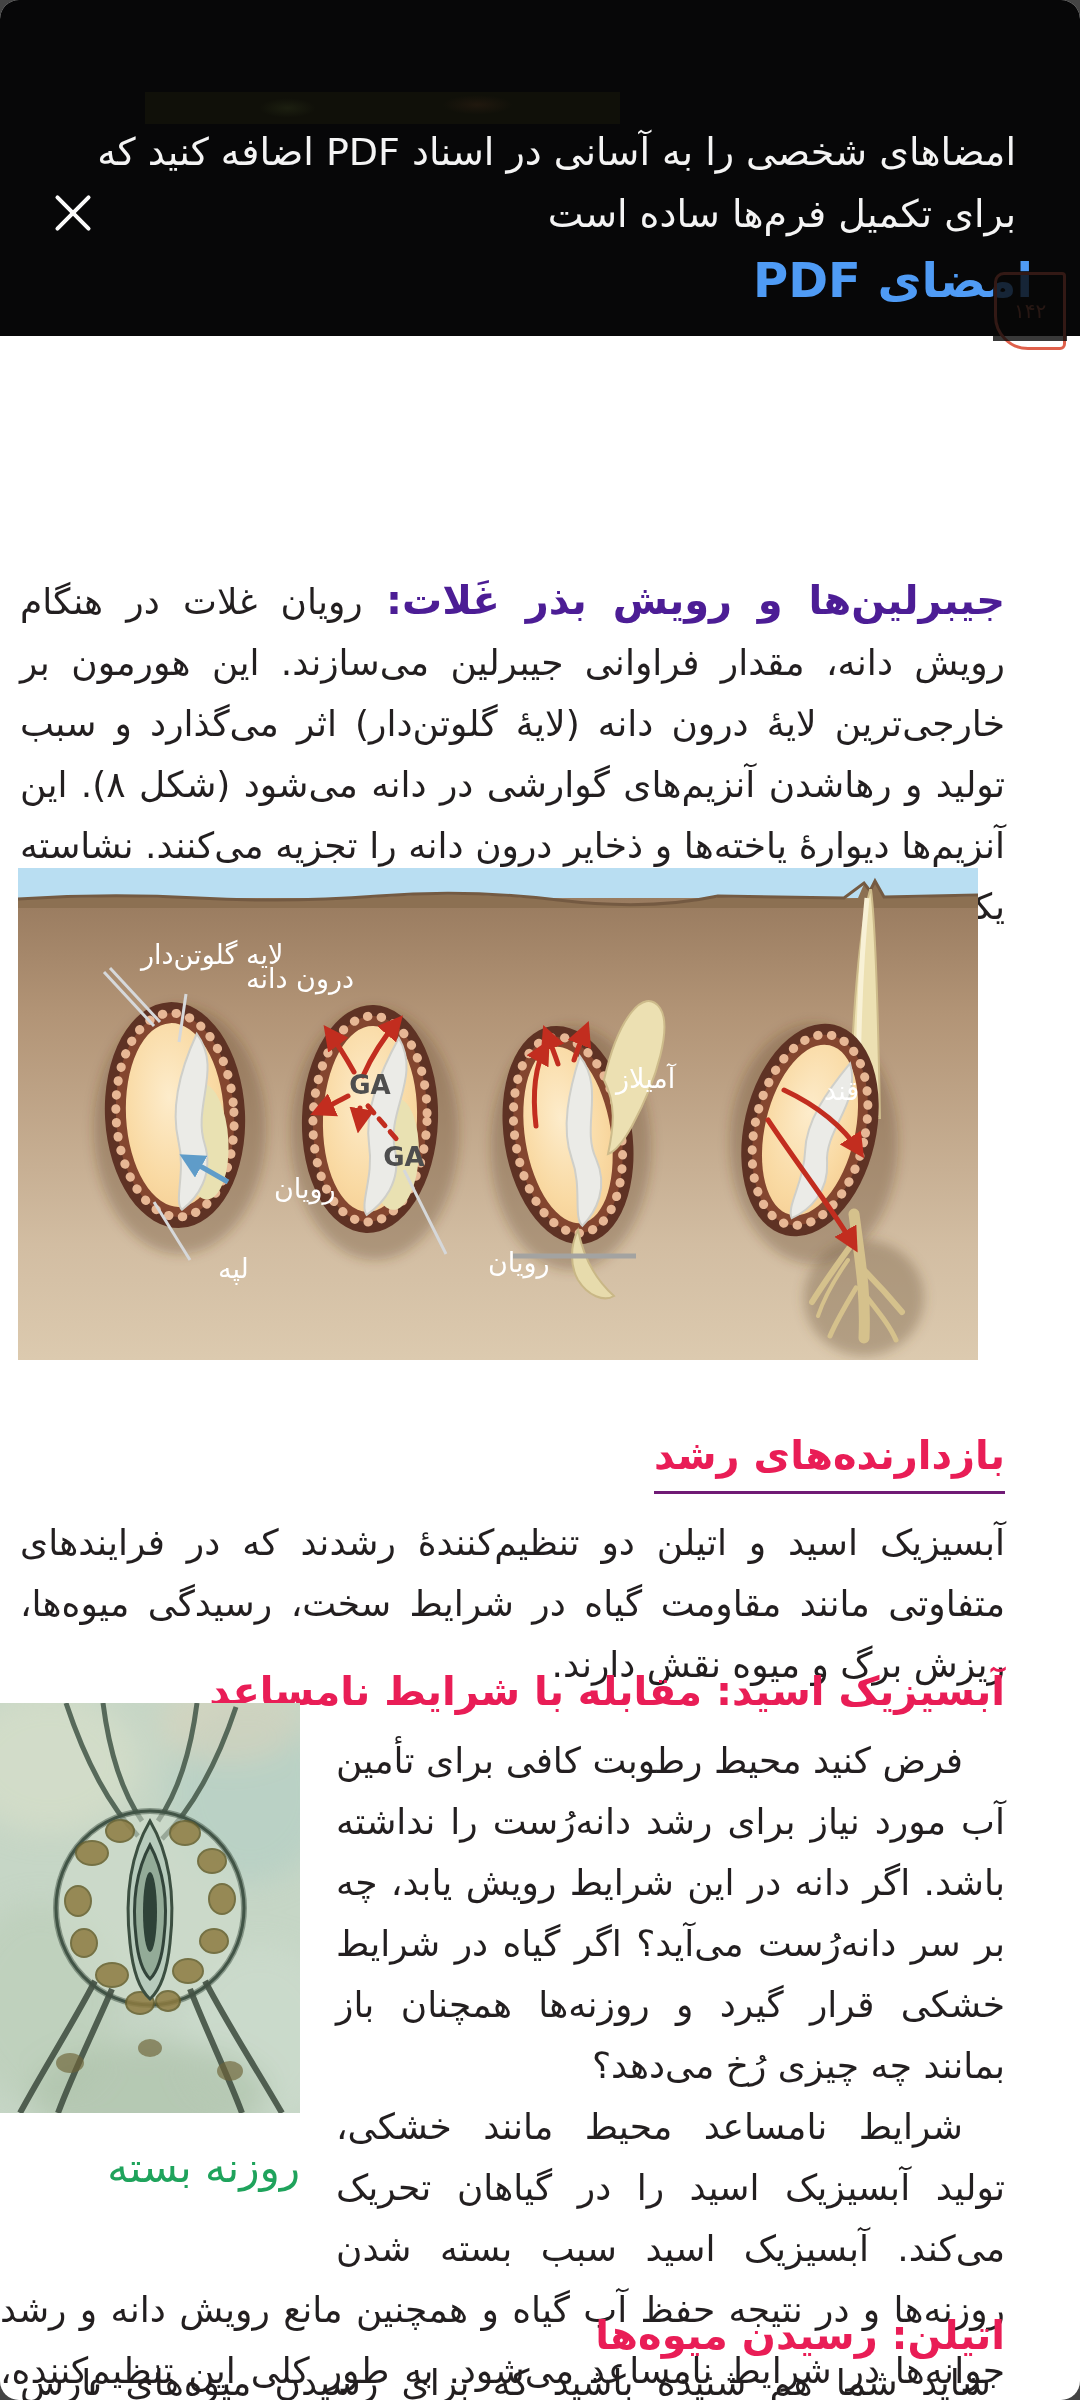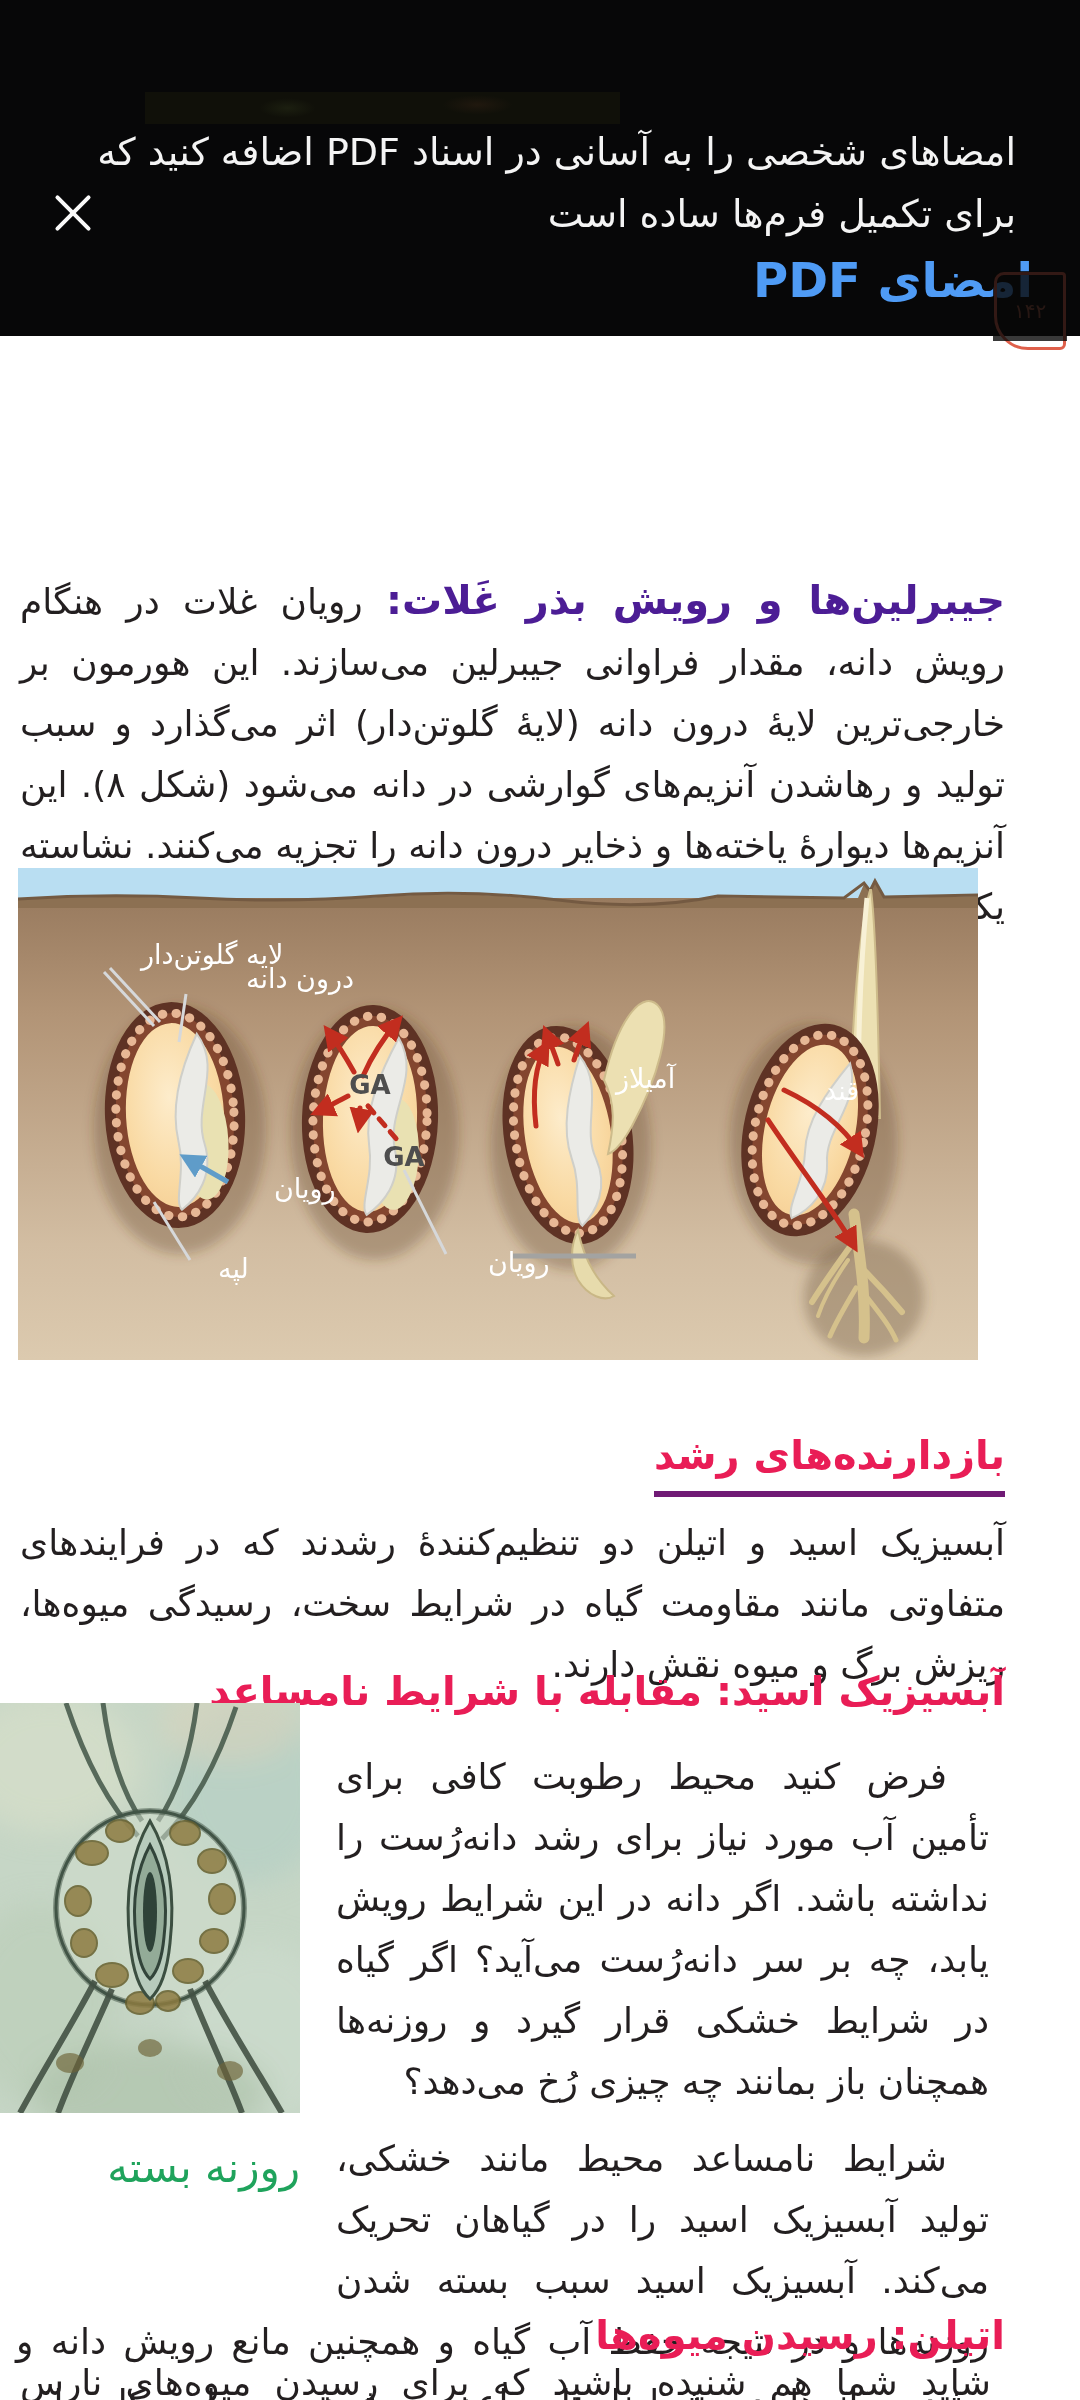--- a/index.html
+++ b/index.html
@@ -1,20 +1,21 @@
 <!DOCTYPE html>
 <html lang="fa"><head>
 <meta charset="utf-8">
 <style>
   html,body{margin:0;padding:0;background:#444;}
   #screen{
     position:relative;width:1080px;height:2400px;margin:0 auto;
     background:#ffffff;overflow:hidden;
     font-family:"DejaVu Sans",sans-serif;
     direction:rtl;
+    border-radius:19px;
   }
   
   .notif{position:absolute;top:0;left:0;width:1080px;height:336px;background:#070708;z-index:40;}
   .notif .remnant{position:absolute;top:92px;left:145px;width:475px;height:32px;
     background:
       radial-gradient(40px 14px at 30% 50%, #1c1f10 0%, transparent 70%),
       radial-gradient(50px 14px at 70% 40%, #20180e 0%, transparent 70%),
       #101009;}
   .notif-line{position:absolute;right:64px;color:#f4f4f4;font-size:38px;line-height:40px;white-space:nowrap;}
   .notif-line.l1{top:132px;}
@@ -29,27 +30,27 @@
     border:3px solid #df604b;border-radius:10px 4px 6px 34px;z-index:41;
     display:flex;align-items:center;justify-content:center;
     color:#a75843;font-size:20px;}
   .page-badge::after{content:"";position:absolute;left:-4px;top:-4px;right:-4px;bottom:6px;
     background:rgba(7,7,8,0.80);}
   
   .doc-text{position:absolute;color:#231f20;font-size:36px;line-height:61px;
     text-align:justify;}
   .lead-heading{color:#4c1d95;font-weight:bold;font-size:40px;}
   .red-heading{position:absolute;color:#e91d56;font-weight:bold;font-size:40px;white-space:nowrap;}
-  .underlined{border-bottom:6px solid #701a75;padding-bottom:13px;}
+  .underlined{border-bottom:3px solid #701a75;padding-bottom:13px;}
   #para-gibberellin{top:570px;right:75px;left:20px;}
   #heading-inhibitors{top:1432px;right:75px;}
   #para-inhibitors{top:1512px;right:75px;left:20px;}
   #heading-aba{top:1668px;right:75px;}
   #aba-block{top:1730px;right:75px;left:0px;}
-  #aba-block p{margin:16px;text-indent:42px;}
+  #aba-block p{margin:0;text-indent:42px;}
   .stoma-fig{float:left;width:300px;margin:-27px 36px 80px 0;}
   .stoma-caption{width:300px;margin-top:6px;text-align:right;direction:rtl;
     color:#1fa35c;font-size:42px;padding-left:2px;box-sizing:border-box;padding-right:0;}
   #heading-ethylene{top:2312px;right:75px;}
   #para-ethylene{top:2352px;right:75px;left:20px;}
   #para-ethylene p{margin:0;text-indent:14px;}
   
   #figure8{position:absolute;top:868px;left:18px;width:960px;height:388px;}
   svg text{font-family:"DejaVu Sans",sans-serif;}
 </style>

